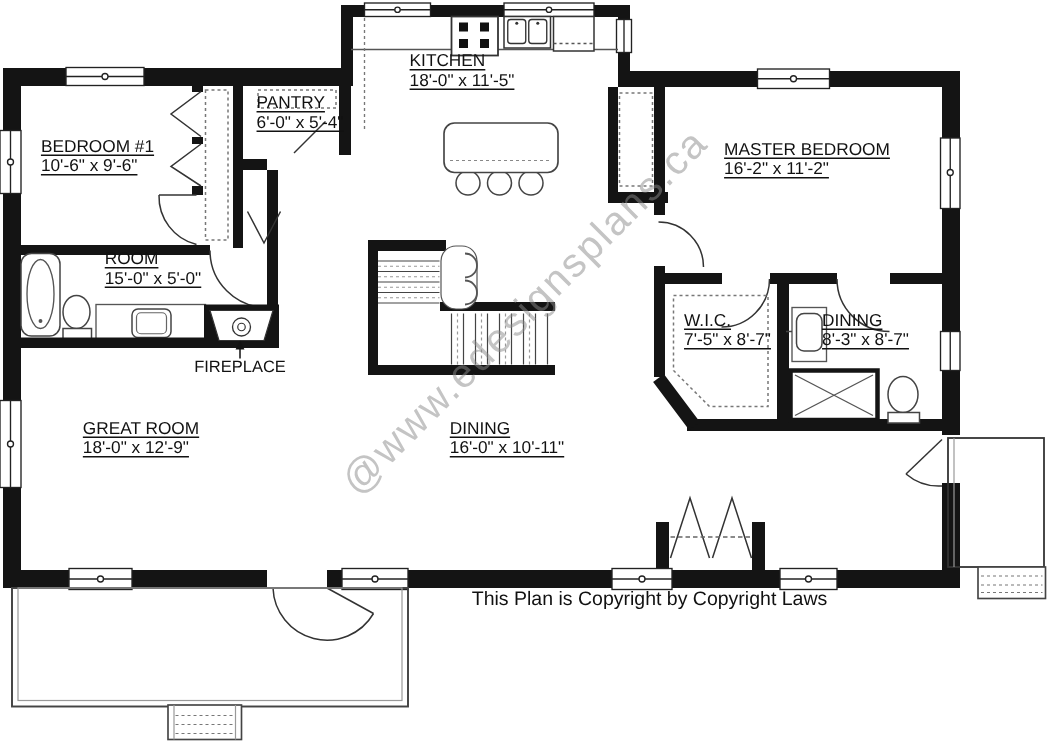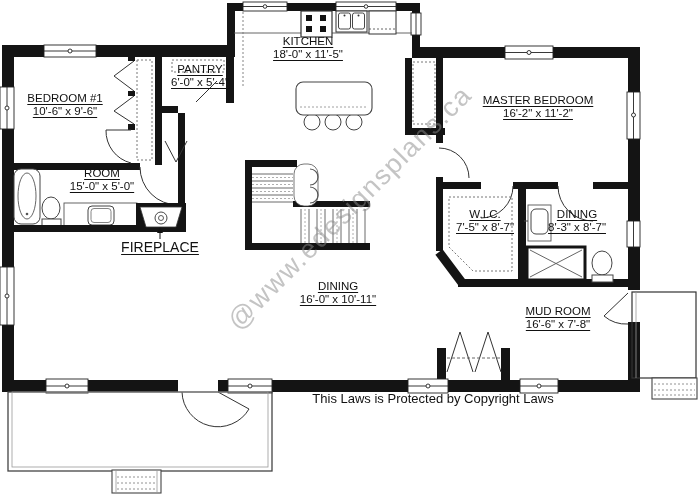--- a/index.html
+++ b/index.html
@@ -1,25 +1,25 @@
 <!DOCTYPE html>
 <html><head>
 <meta charset="utf-8">
 <style>
   html,body{margin:0;padding:0;background:#fff;}
   #plan{position:relative;width:700px;height:495px;background:#fff;overflow:hidden;
         font-family:"Liberation Sans", sans-serif;color:#111;}
   #plan svg{position:absolute;left:0;top:0;z-index:1;}
   .wm{position:absolute;z-index:2;left:350px;top:208px;transform:translate(-50%,-50%) rotate(-45deg);
       font-size:27px;letter-spacing:1.5px;color:#8a8a8a;opacity:.5;white-space:nowrap;font-weight:500;}
-  .rlabel{position:absolute;z-index:3;transform:translateX(-50%);text-align:center;
+  .rlabel{position:absolute;z-index:3;transform:translateX(-50%);text-align:left;
           font-size:11.5px;line-height:13px;white-space:nowrap;}
   .rlabel div{text-decoration:underline;text-underline-offset:2px;}
-  .small-label{position:absolute;z-index:3;transform:translateX(-50%);font-size:14px;
-          text-decoration:underline;text-underline-offset:2px;white-space:nowrap;}
+  .small-label{position:absolute;z-index:3;transform:translateX(-50%);font-size:11px;
+          text-underline-offset:2px;white-space:nowrap;}
   .copyright{position:absolute;z-index:3;transform:translateX(-50%);font-size:13px;white-space:nowrap;}
 </style>
 </head>
 <body>
 
 <div id="plan">
 
 <svg width="700" height="495" viewBox="0 0 700 495">
 
   <g fill="#141414" shape-rendering="crispEdges">
@@ -347,24 +347,24 @@
     <div>16'-2" x 11'-2"</div>
   </div>
   <div class="rlabel" style="left:485px;top:208px">
     <div>W.I.C.</div>
     <div>7'-5" x 8'-7"</div>
   </div>
   <div class="rlabel" style="left:577px;top:208px">
     <div>DINING</div>
     <div>8'-3" x 8'-7"</div>
   </div>
+  <div class="rlabel" style="left:94px;top:280px">
+    <div>GREAT ROOM</div>
+    <div>18'-0" x 12'-9"</div>
+  </div>
   <div class="rlabel" style="left:338px;top:280px">
     <div>DINING</div>
     <div>16'-0" x 10'-11"</div>
   </div>
-  <div class="rlabel" style="left:558px;top:305px">
-    <div>MUD ROOM</div>
-    <div>16'-6" x 7'-8"</div>
-  </div>
 
   <div class="small-label" style="left:160px;top:239px">FIREPLACE</div>
-  <div class="copyright" style="left:433px;top:391px">This Laws is Protected by Copyright Laws</div>
+  <div class="copyright" style="left:433px;top:391px">This Plan is Copyright by Copyright Laws</div>
 </div>
 
 </body></html>

